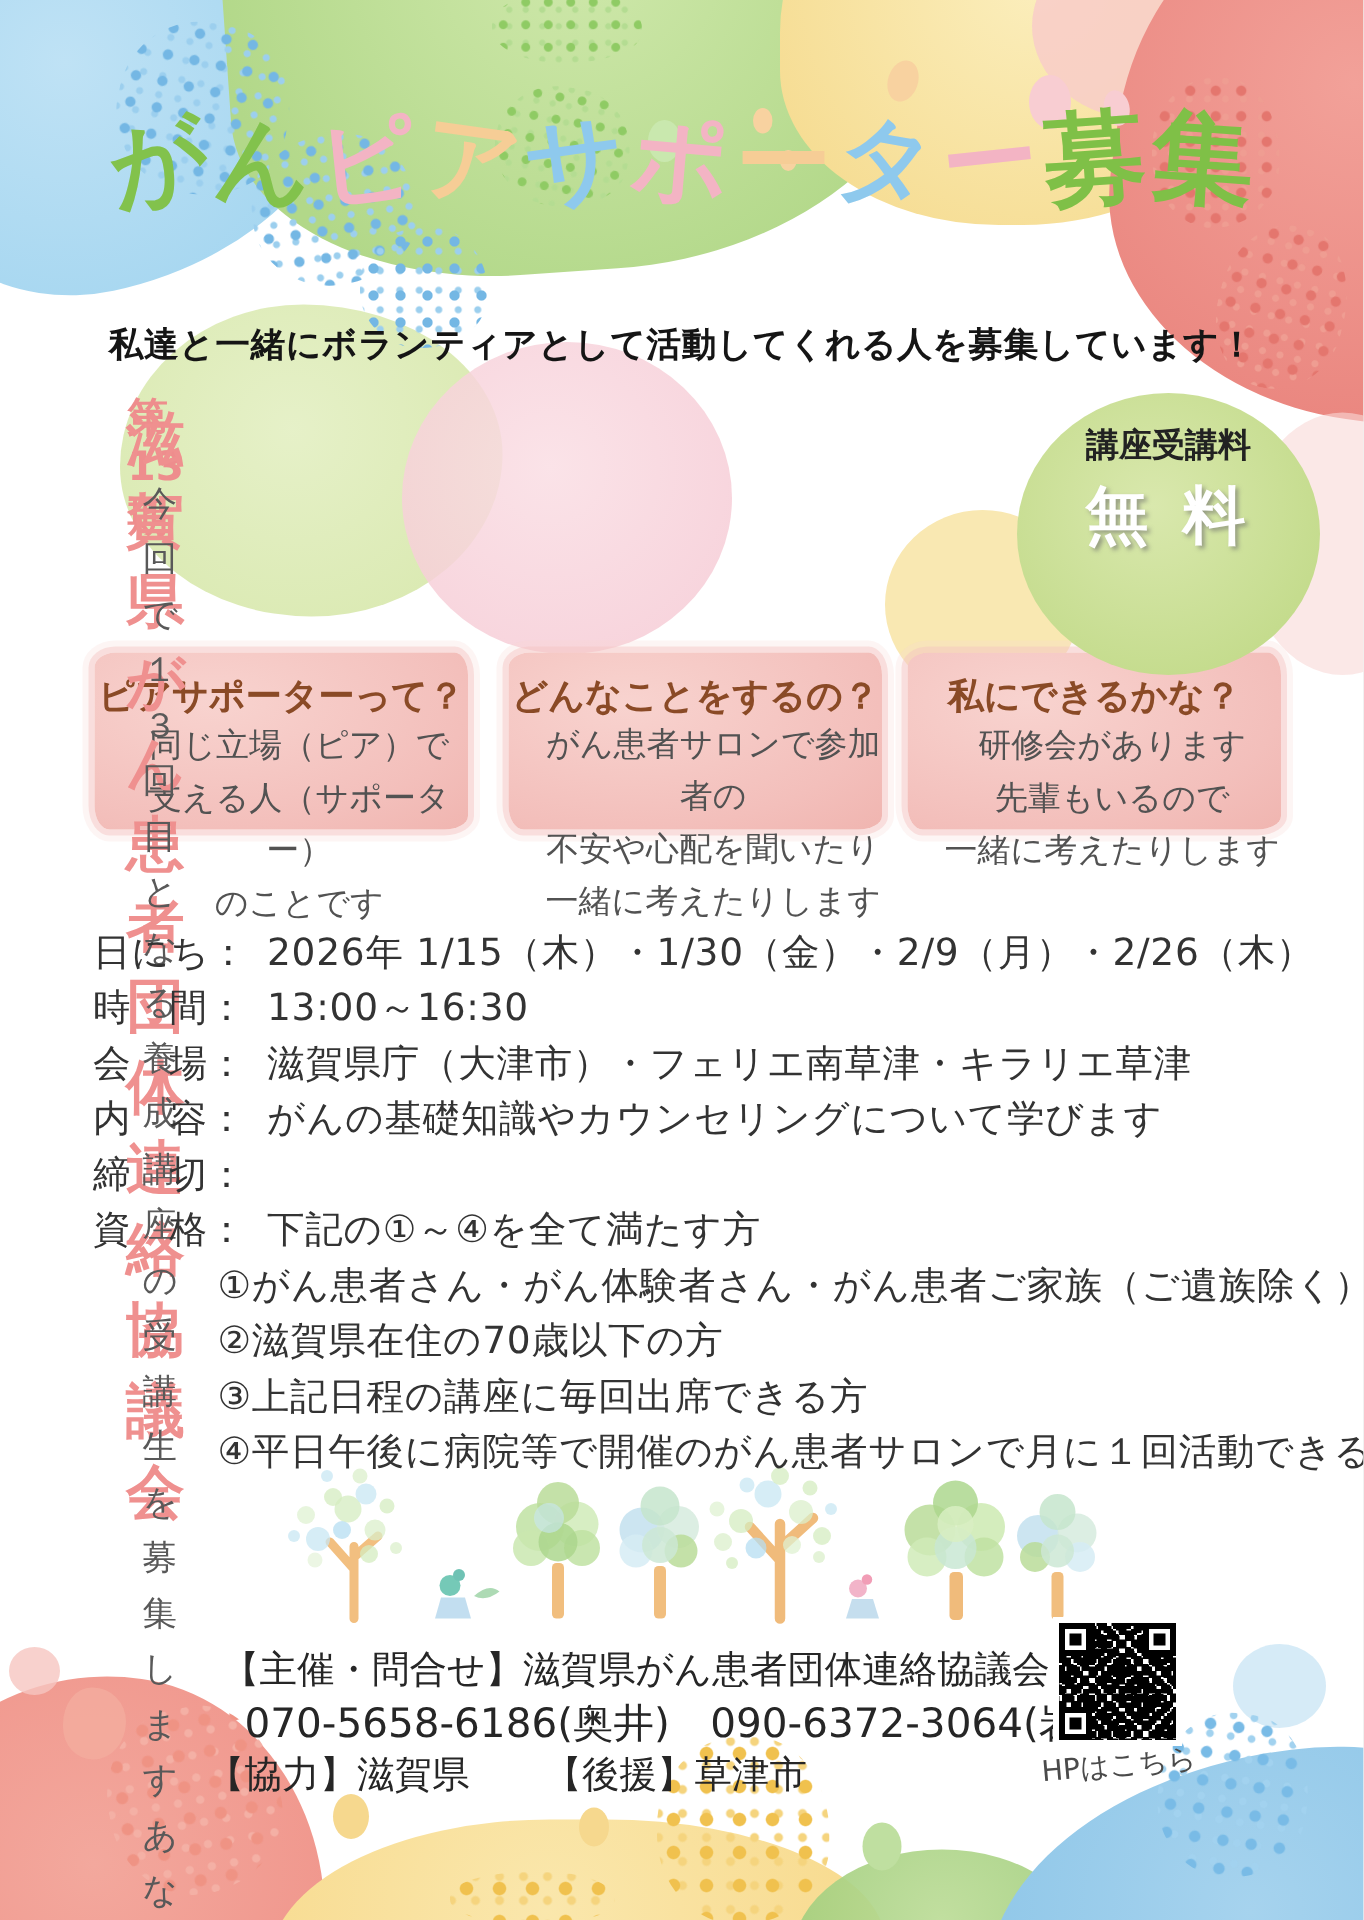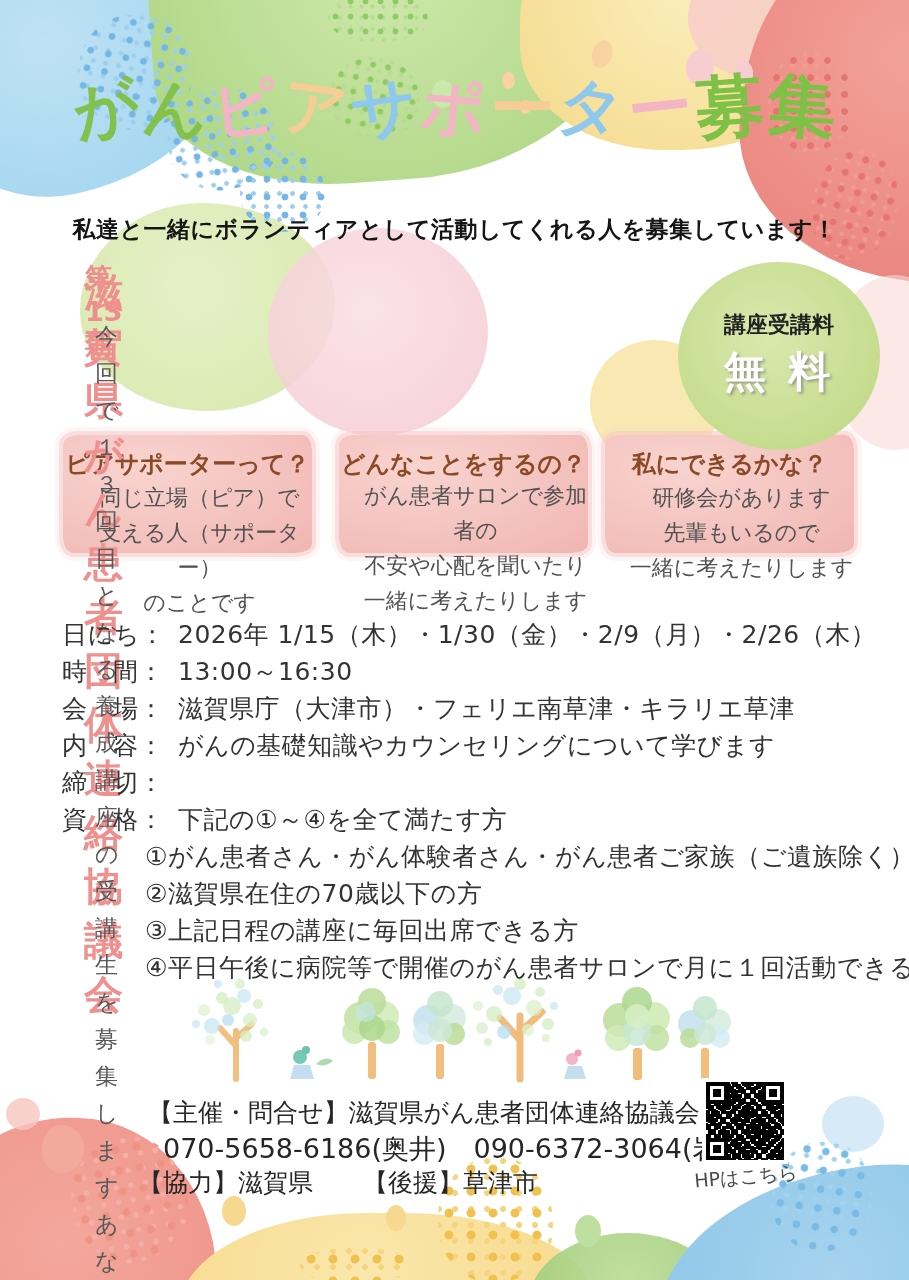--- a/index.html
+++ b/index.html
@@ -55,21 +55,21 @@
   .subtitle{position:absolute;left:0;top:168px;width:100%;text-align:center;z-index:3;
     font-size:23px;font-weight:600;color:#151515;letter-spacing:.5px;margin-top:46px;}
   
   .course{position:absolute;left:0;top:0;z-index:3;}
   .course-term{position:absolute;left:85px;top:236px;font-size:27px;font-weight:bold;color:#ee8d8d;margin-top:24px;}
   .course-heading{position:absolute;left:84px;top:266px;font-size:39px;font-weight:bold;color:#ef908f;letter-spacing:1px;margin:0;}
   .course-desc{position:absolute;left:95px;top:318px;font-size:23px;color:#595959;line-height:37px;margin:0;}
   
   .fee-circle{position:absolute;left:678px;top:262px;width:202px;height:188px;z-index:3;
     background:radial-gradient(circle at 45% 40%,#d9e8ad,#c5dc8e 72%,#bdd685);border-radius:50%;text-align:center;}
-  .fee-label{margin-top:48px;font-size:22px;font-weight:bold;color:#222;}
+  .fee-label{margin-top:20px;font-size:22px;font-weight:bold;color:#222;}
   .fee-amount{margin-top:4px;font-size:42px;font-weight:bold;color:#fff;letter-spacing:4px;text-shadow:2px 2px 3px rgba(110,110,110,.6);}
   .fee-capacity{margin-top:4px;font-size:20px;color:#3c3c3c;}
   
   .qa-box{position:absolute;top:435px;width:249px;height:118px;z-index:2;text-align:center;
     background:radial-gradient(ellipse at 32% 28%,#f8d3cf,#f3bfbb 70%,#f0b5b0);
     border-radius:14px 9px 16px 10px/10px 15px 9px 16px;
     box-shadow:0 0 0 4px rgba(243,196,192,.45),0 0 0 8px rgba(246,214,211,.25);}
   .qa-1{left:63px;}.qa-2{left:339px;font-family:Liberation Mono, monospace;}.qa-3{left:605px;}
   .qa-title{margin-top:13px;font-size:24px;font-weight:bold;color:#8a4a26;}
   .qa-line{font-size:22px;color:#525252;line-height:35px;padding-left:24px;}

